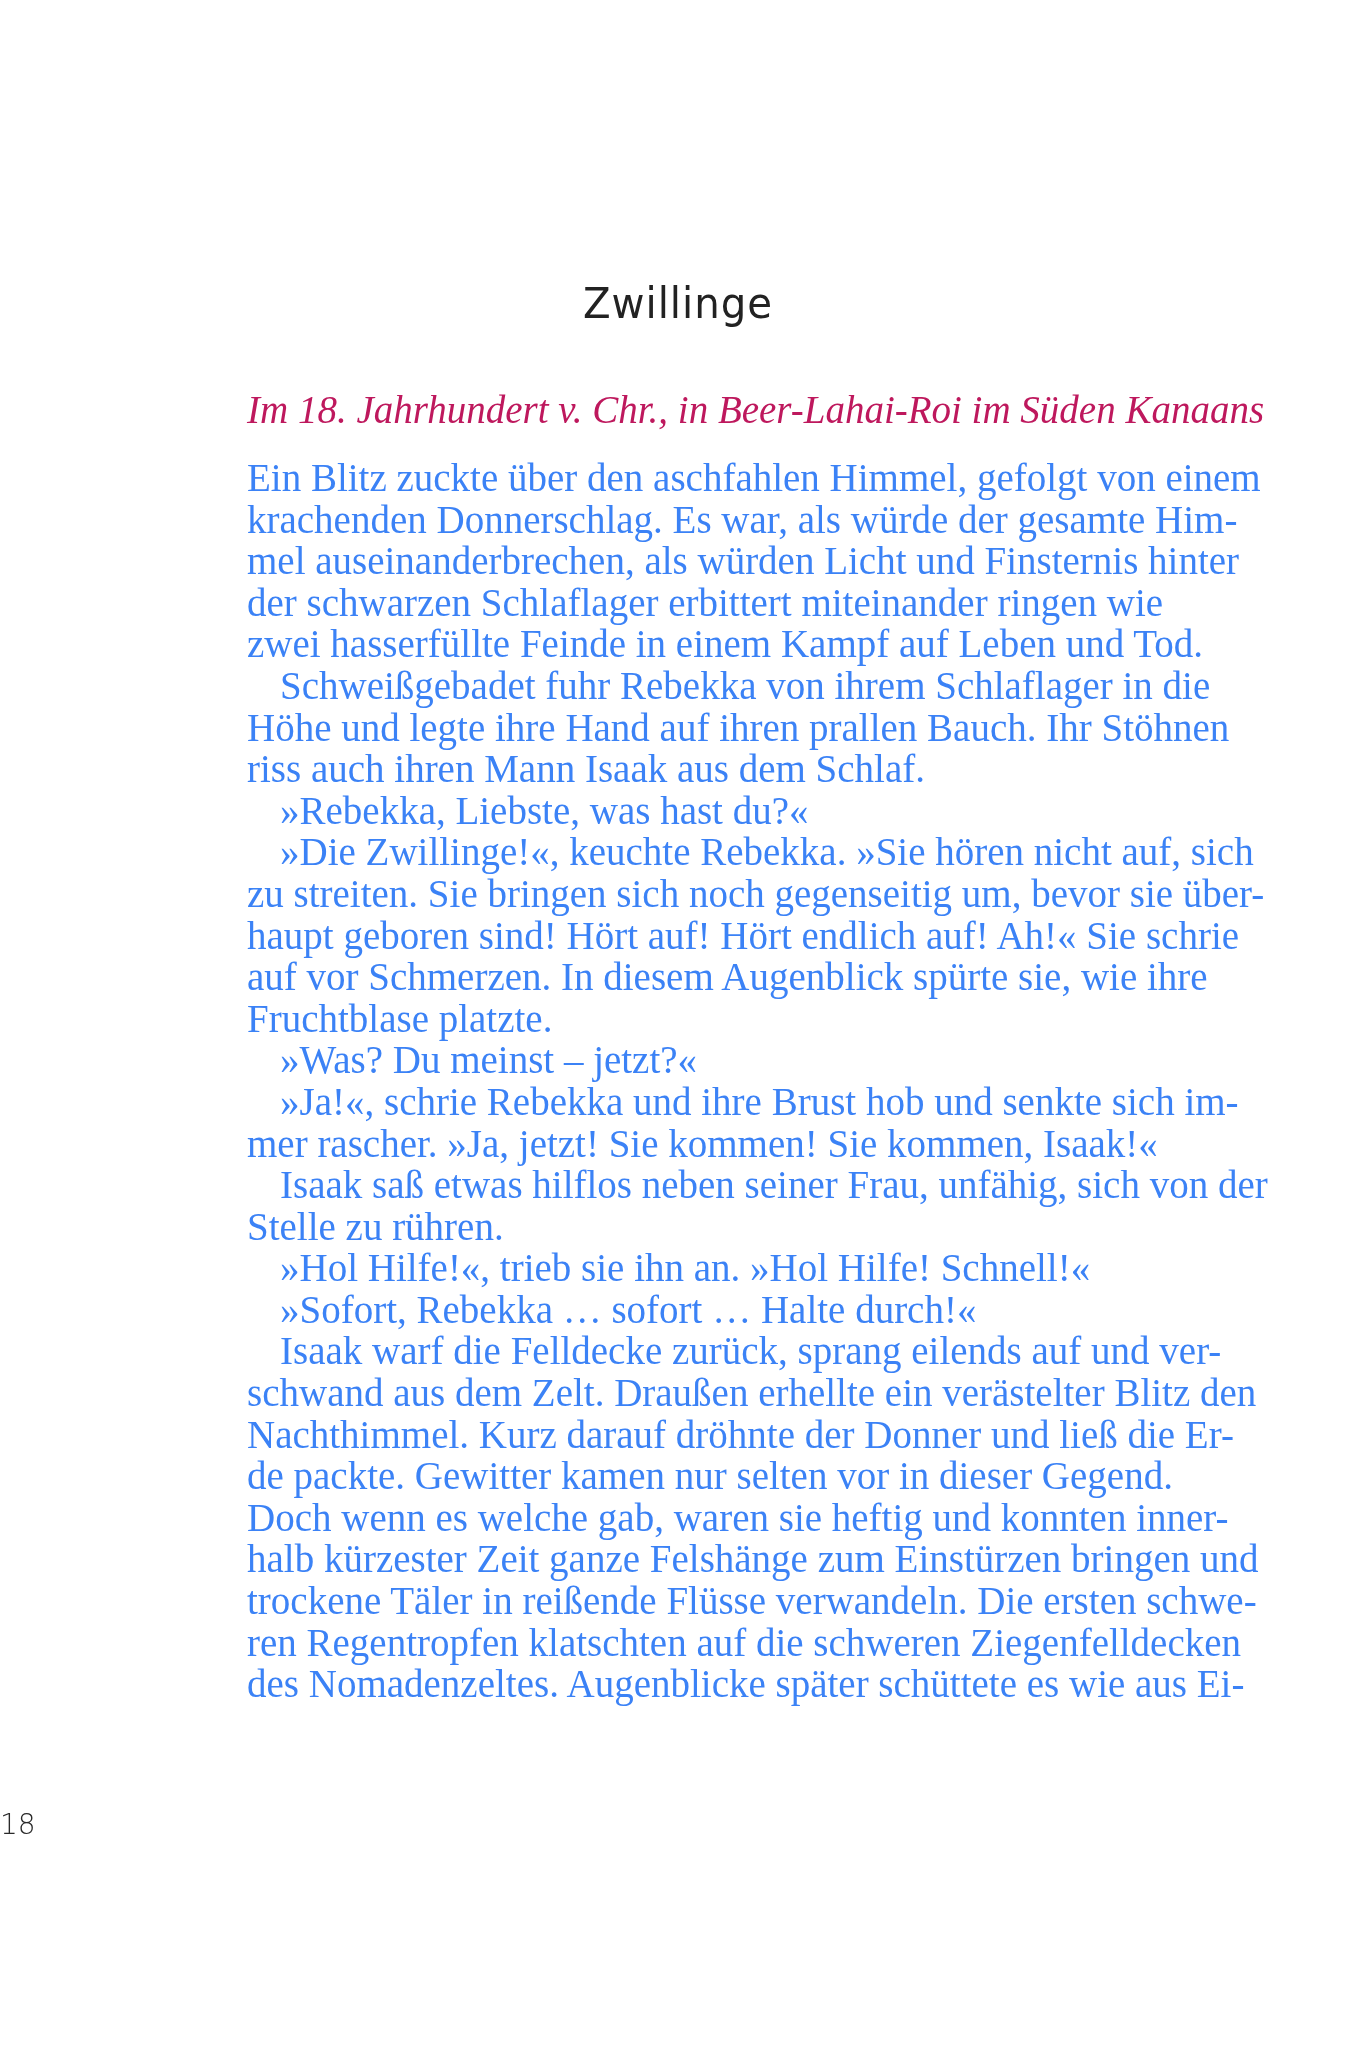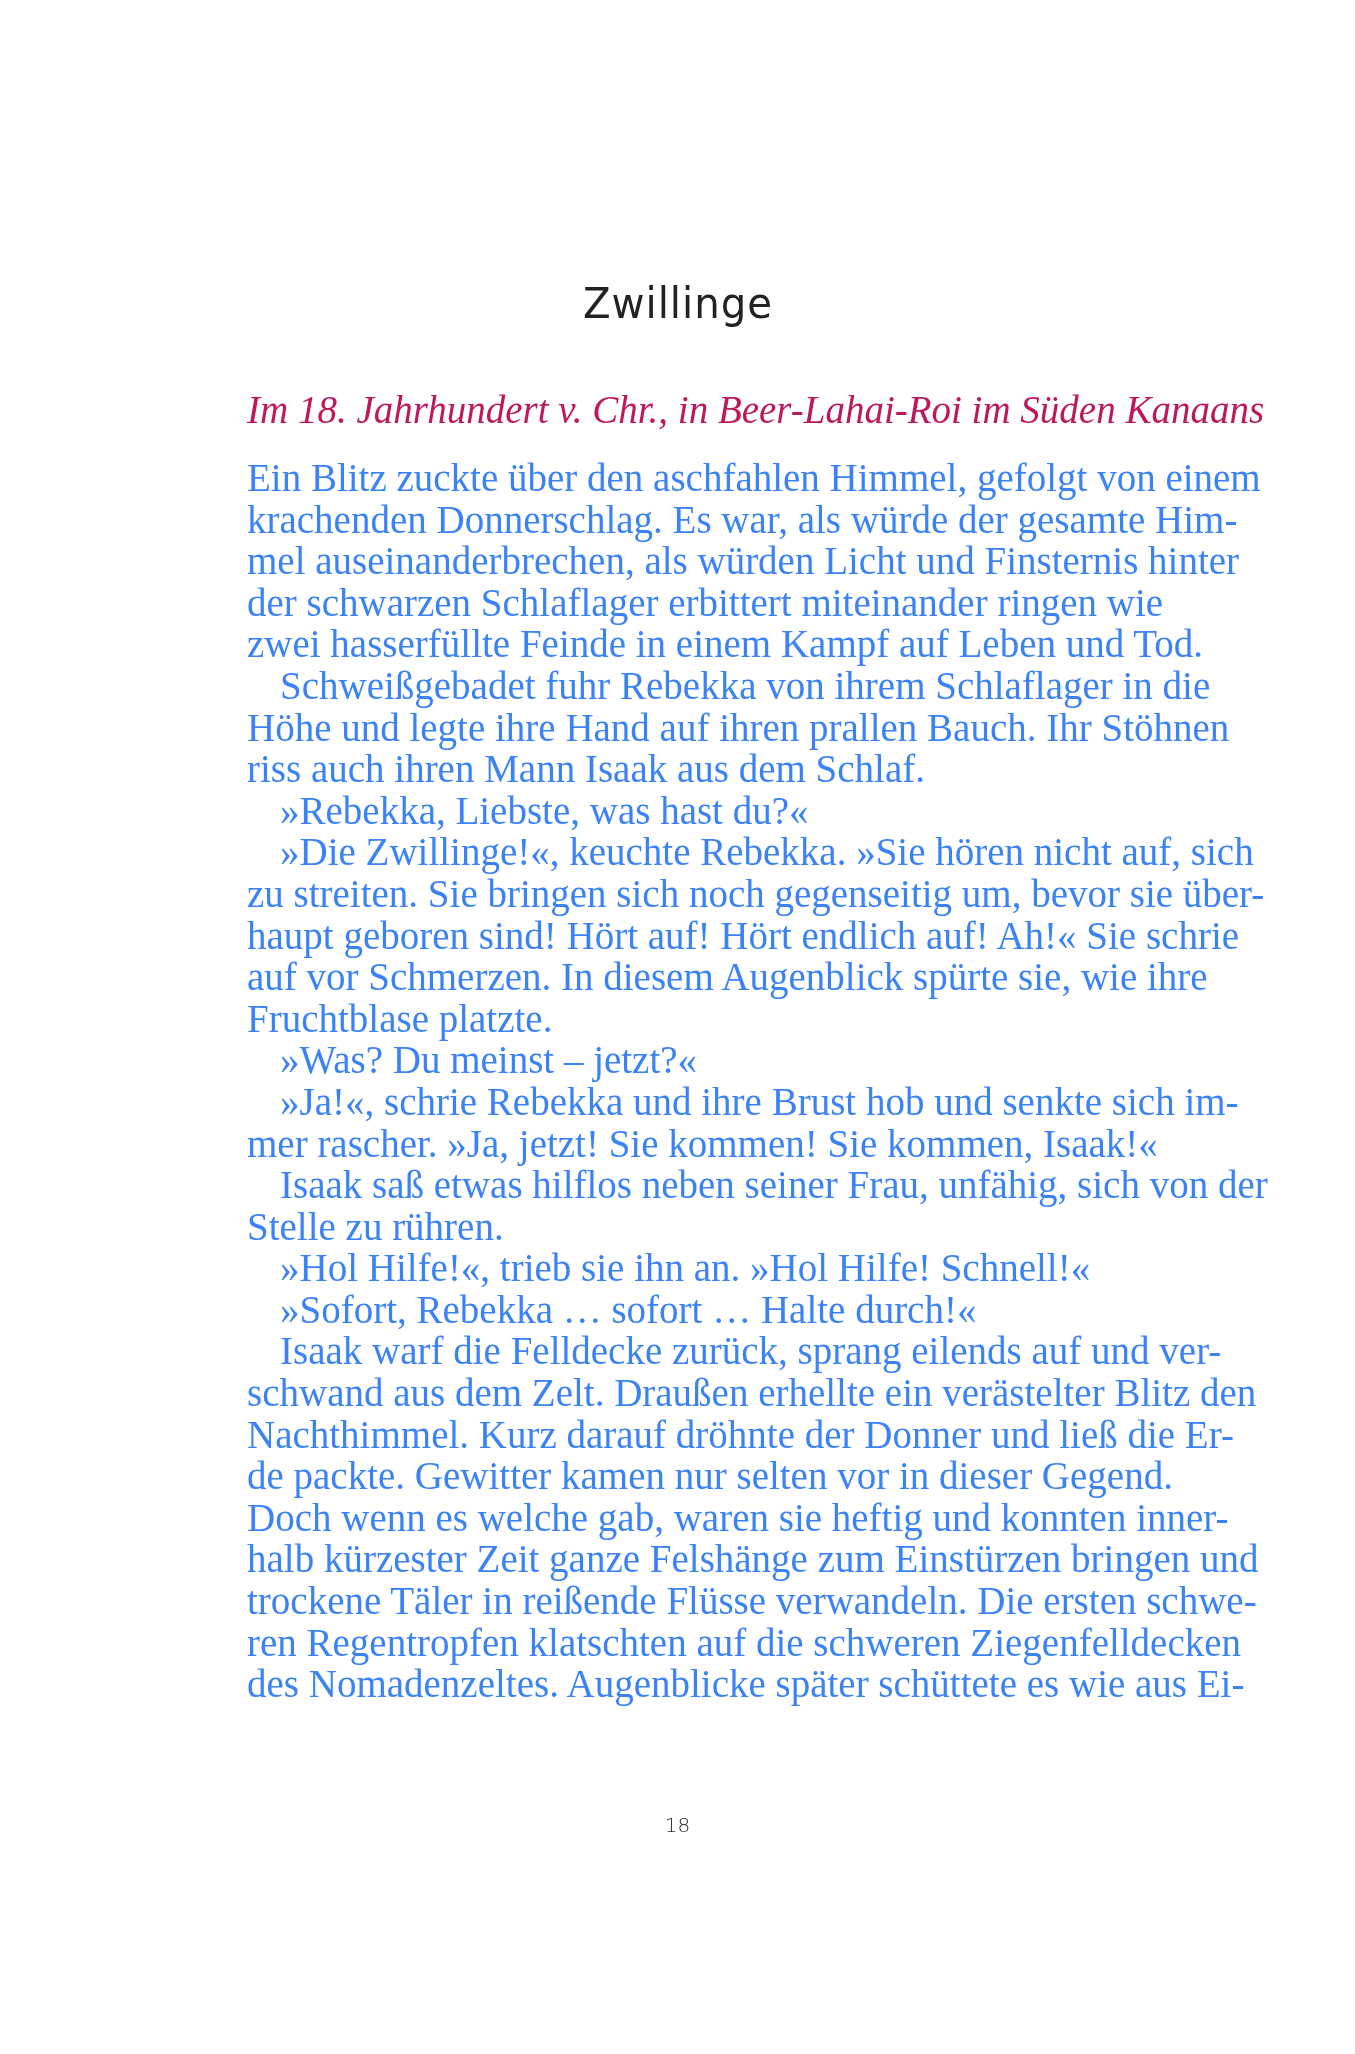--- a/index.html
+++ b/index.html
@@ -79,24 +79,24 @@
     text-align-last: left;
   }
   .line.indent {
     padding-left: 33px;
   }
   .page-number {
     position: absolute;
     left: 0;
     width: 1355px;
     top: 1808px;
-    text-align: center;
+    text-align: left;
     font-family: "DejaVu Sans", sans-serif;
     font-weight: 200;
-    font-size: 20px;
+    font-size: 28px;
     line-height: 34px;
     color: #2a2a2a;
   }
 </style>
 </head>
 <body>
 
 <div class="page">
   <h1 class="chapter-title"><span>Zwillinge</span></h1>
 

